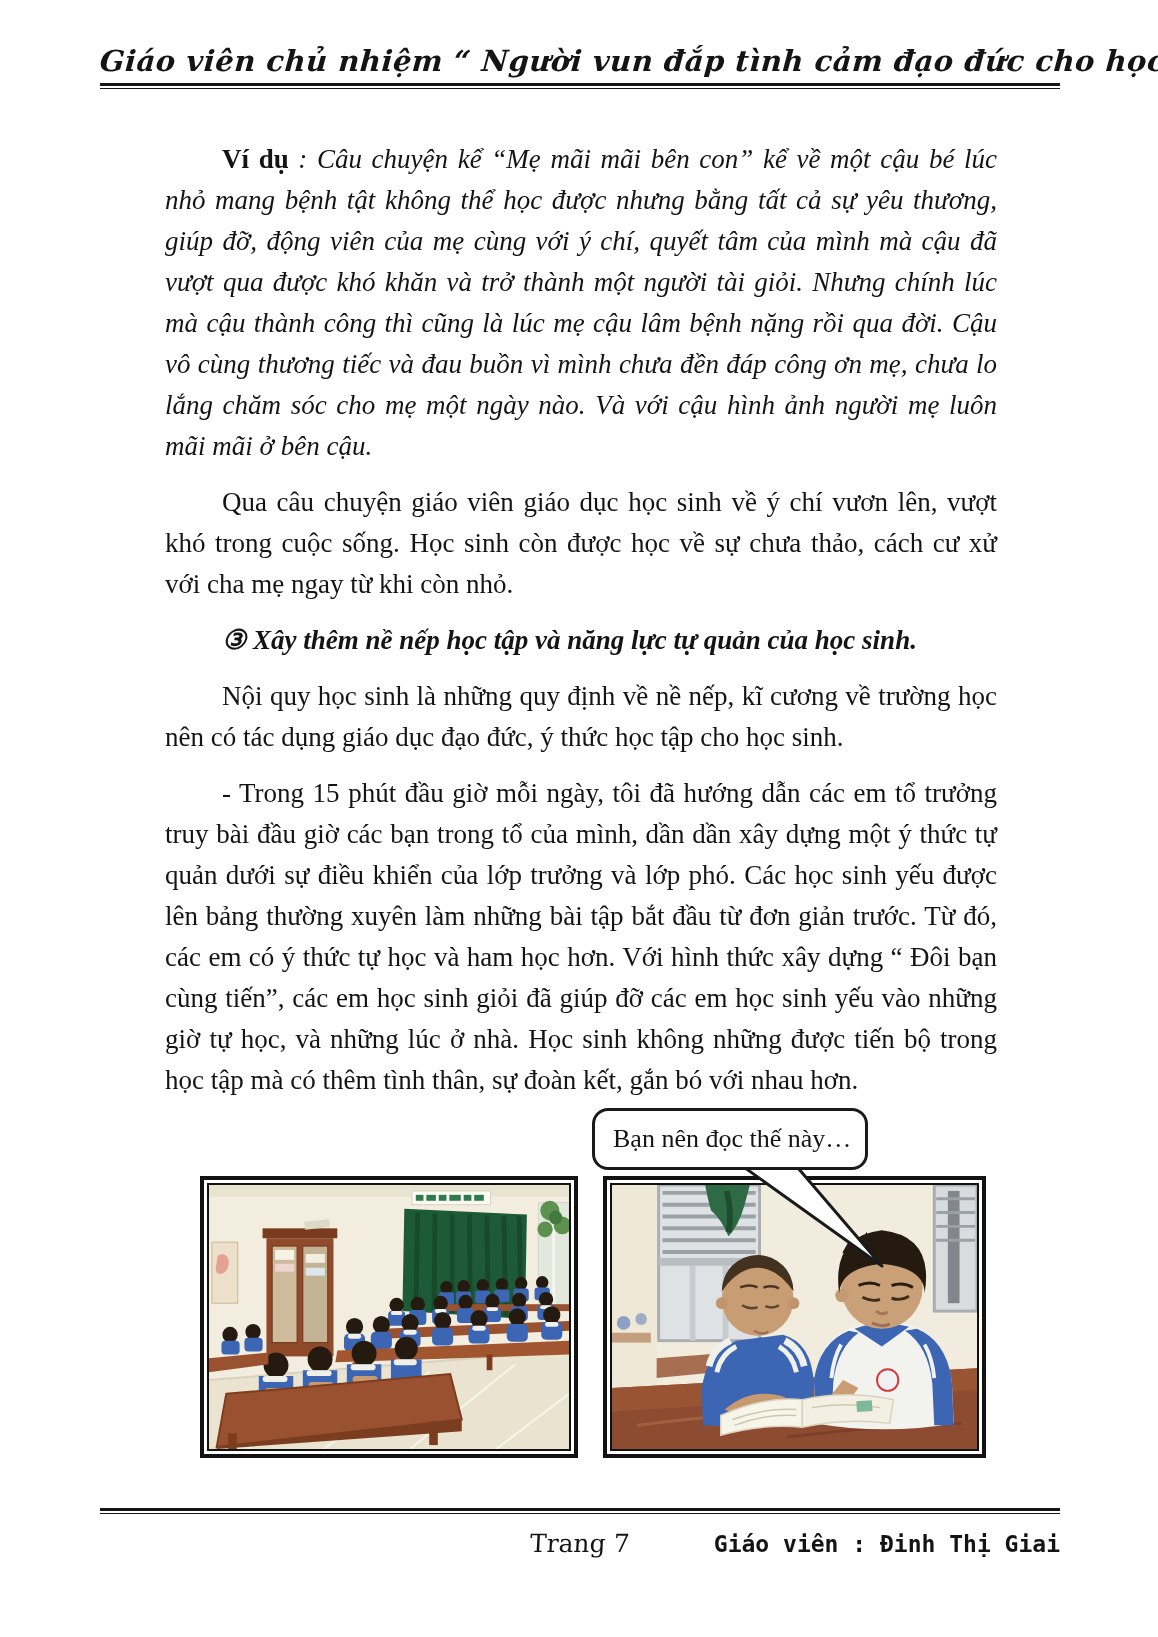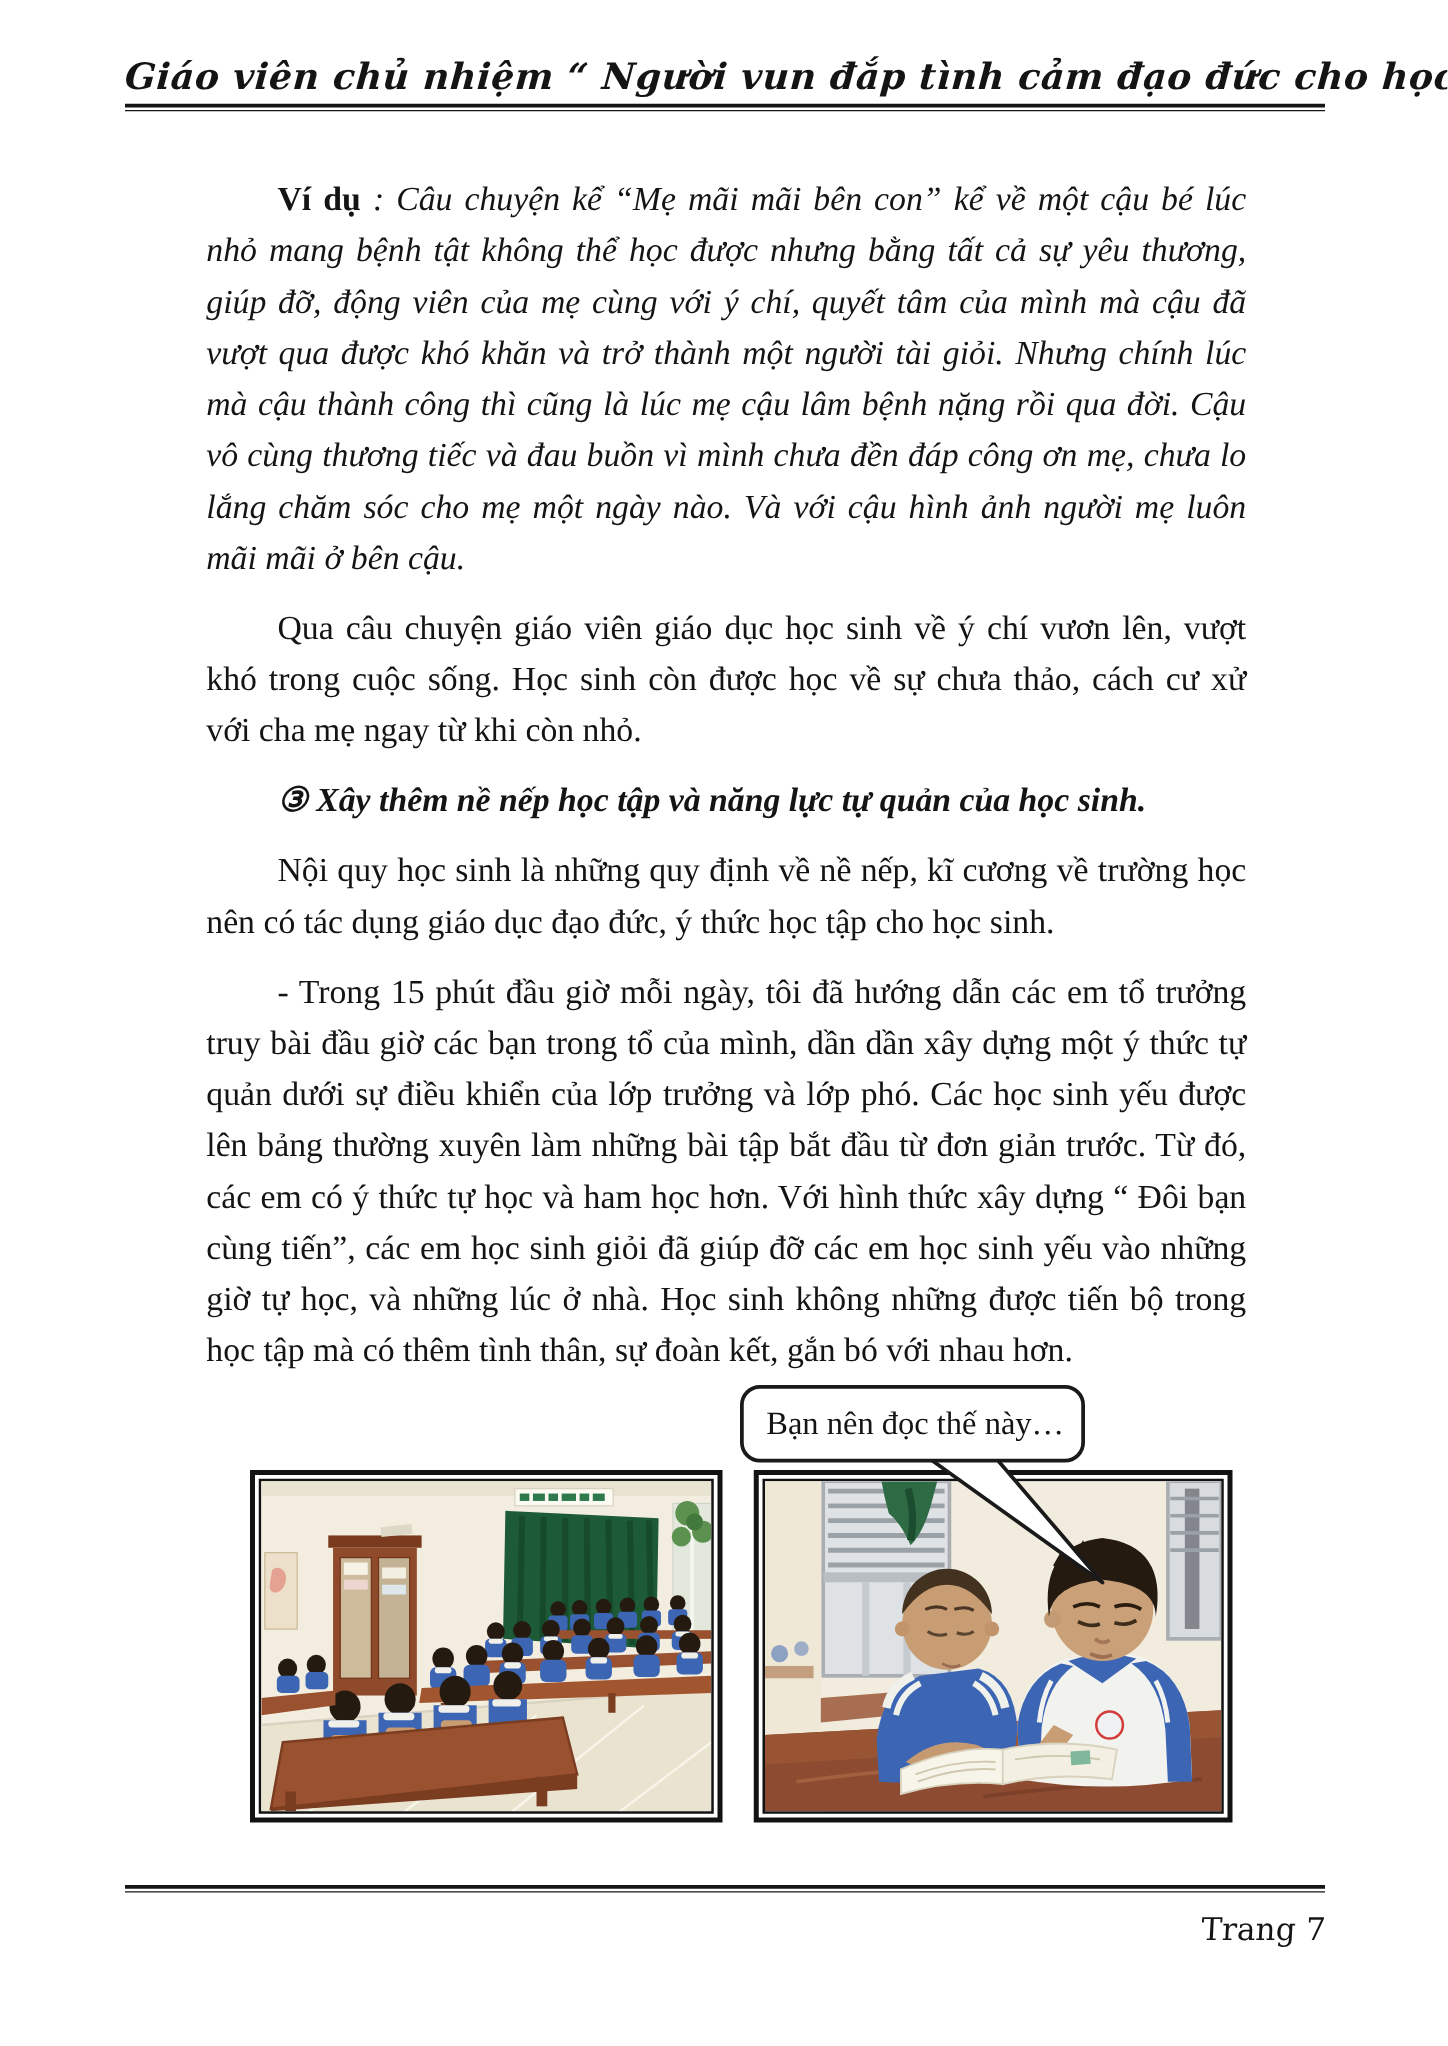--- a/index.html
+++ b/index.html
@@ -364,16 +364,17 @@
     <div class="speech-bubble">
       <span>Bạn nên đọc thế này…</span>
     </div>
   </div>
 
   <div class="doc-footer">
     <div class="footer-rule"></div>
     <div class="footer-text">
       <div class="footer-spacer"></div>
       <div class="page-label">Trang 7</div>
+      <div class="teacher-label">Giáo viên : Đinh Thị Giai</div>
     </div>
   </div>
 
 </div>
 
 </body></html>

